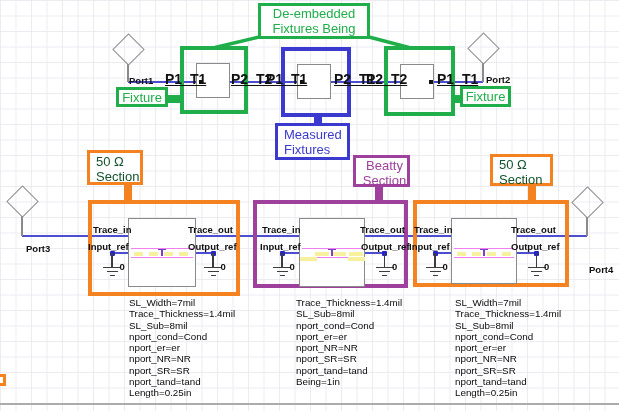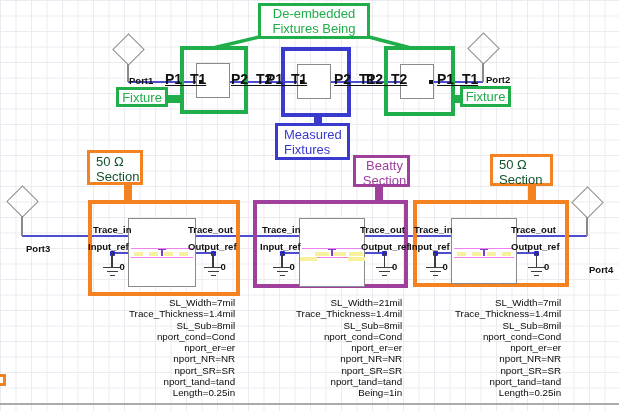--- a/index.html
+++ b/index.html
@@ -37,21 +37,21 @@
   .dash { position:absolute; height:4.4px; background:#f7f09c; }
   .teeh { position:absolute; width:8px; height:1.5px; background:#7d3fc1; }
   .teev { position:absolute; width:1.5px; height:7px; background:#7d3fc1; }
   .jdot { position:absolute; width:5px; height:5px; background:#2525c8; border-radius:1px; }
   .gstem { position:absolute; width:1.4px; height:13.5px; background:#3d3d3d; }
   .gnd { position:absolute; width:18px; }
   .gnd div { background:#3d3d3d; height:1.6px; margin:0 auto; }
   .gnd .g1 { width:18px; } .gnd .g2 { width:11px; margin-top:2.6px; } .gnd .g3 { width:5px; margin-top:2.6px; }
   .zero { position:absolute; font-size:9.5px; font-weight:700; color:#111; }
   .tracelabel { position:absolute; font-size:9.5px; font-weight:700; color:#111; white-space:nowrap; }
-  .params { position:absolute; font-size:9.8px; color:#0a0a0a;text-align:right; }
+  .params { position:absolute; font-size:9.8px; color:#0a0a0a; }
   .params .pline { line-height:11.3px; white-space:nowrap; }
   .center2 { display:flex; flex-direction:column; align-items:center; justify-content:center; height:100%; }
   .pad2 { padding:1px 0 0 6px; }
   svg.overlay { position:absolute; left:0; top:0; pointer-events:none; }
   .botbar { position:absolute; left:0; top:403px; width:619px; height:2px; background:#ababab; }
   .fragment { position:absolute; left:-12px; top:374px; width:18px; height:12px; border:3px solid #f58220; background:#fff; }
 </style>
 </head>
 <body>
 
@@ -221,21 +221,20 @@
       <div class="g3"></div>
     </div>
   <div class="gnd" style="left:375.5px; top:266.5px;">
       <div class="g1"></div>
       <div class="g2"></div>
       <div class="g3"></div>
     </div>
   <div class="zero" style="left:289.5px; top:260.5px;">0</div>
   <div class="zero" style="left:392px; top:260.5px;">0</div>
   <div class="params" style="left:296px; top:297px;">
-      <div class="pline">SL_Width=21mil</div>
       <div class="pline">Trace_Thickness=1.4mil</div>
       <div class="pline">SL_Sub=8mil</div>
       <div class="pline">nport_cond=Cond</div>
       <div class="pline">nport_er=er</div>
       <div class="pline">nport_NR=NR</div>
       <div class="pline">nport_SR=SR</div>
       <div class="pline">nport_tand=tand</div>
       <div class="pline">Being=1in</div>
     </div>
 

